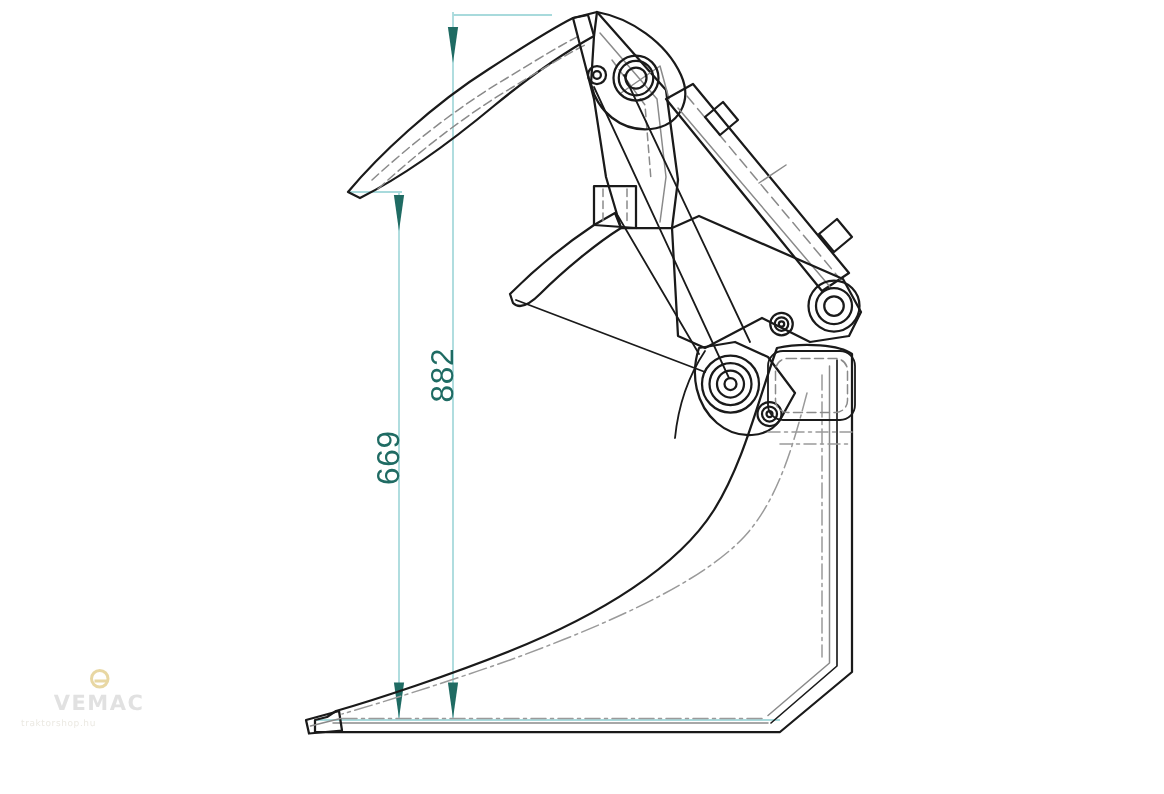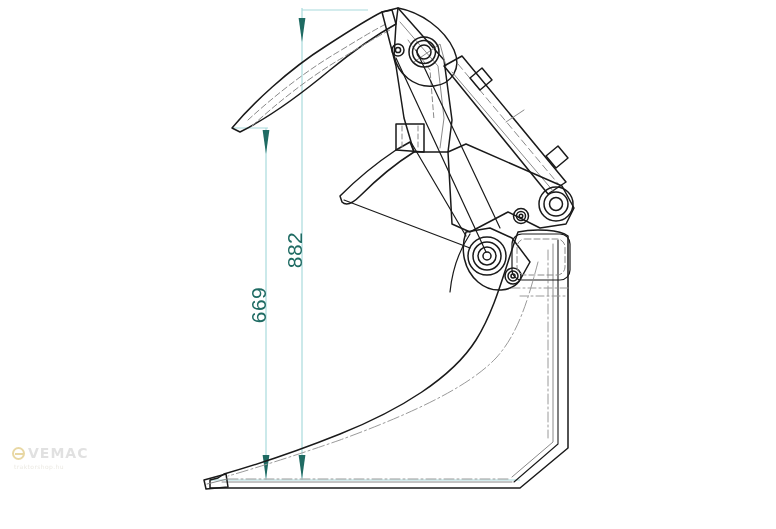--- a/index.html
+++ b/index.html
@@ -38,20 +38,21 @@
     top: 446px;
     width: 108px;
     height: 38px;
     opacity: 0.42;
     pointer-events: none;
   }
   .wm-row {
     display: flex;
     align-items: center;
     gap: 3px;
+    flex-direction: column;
   }
   .wm-mark {
     width: 13px;
     height: 13px;
     border-radius: 50%;
     border: 2px solid #c9a227;
     box-sizing: border-box;
     position: relative;
   }
   .wm-mark::after {

